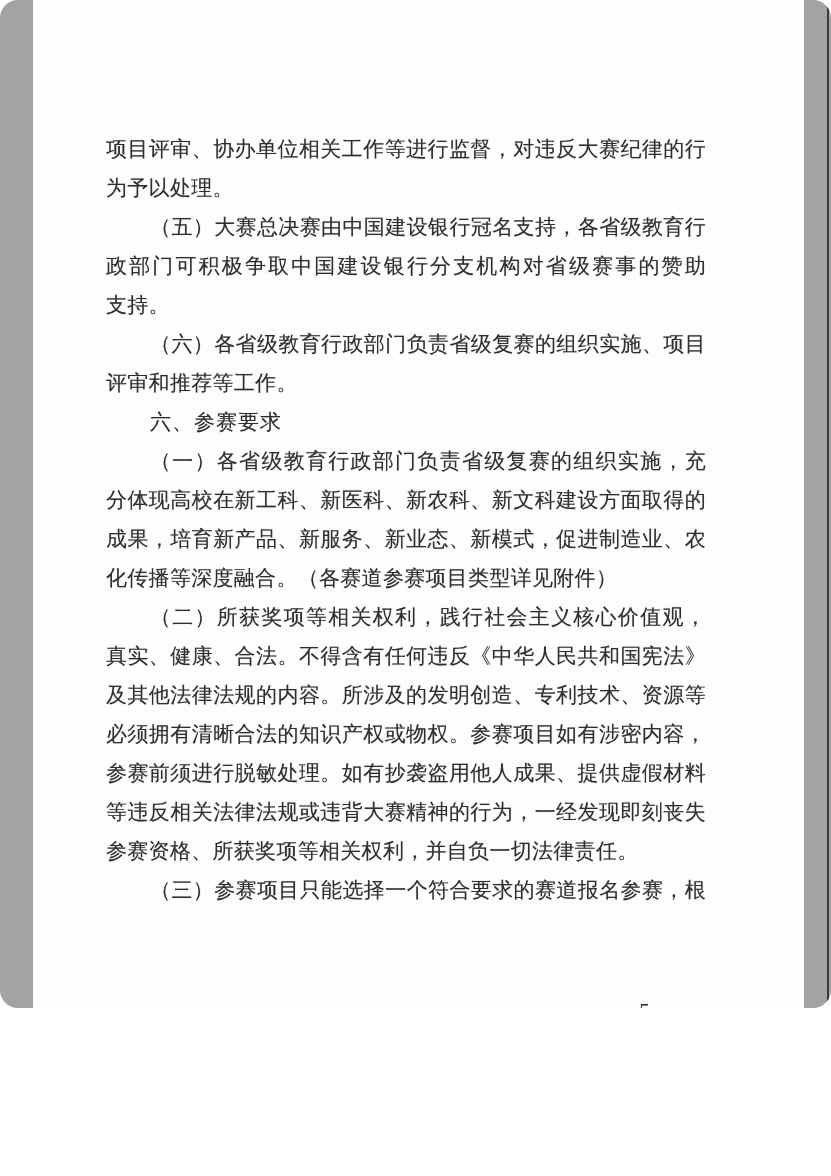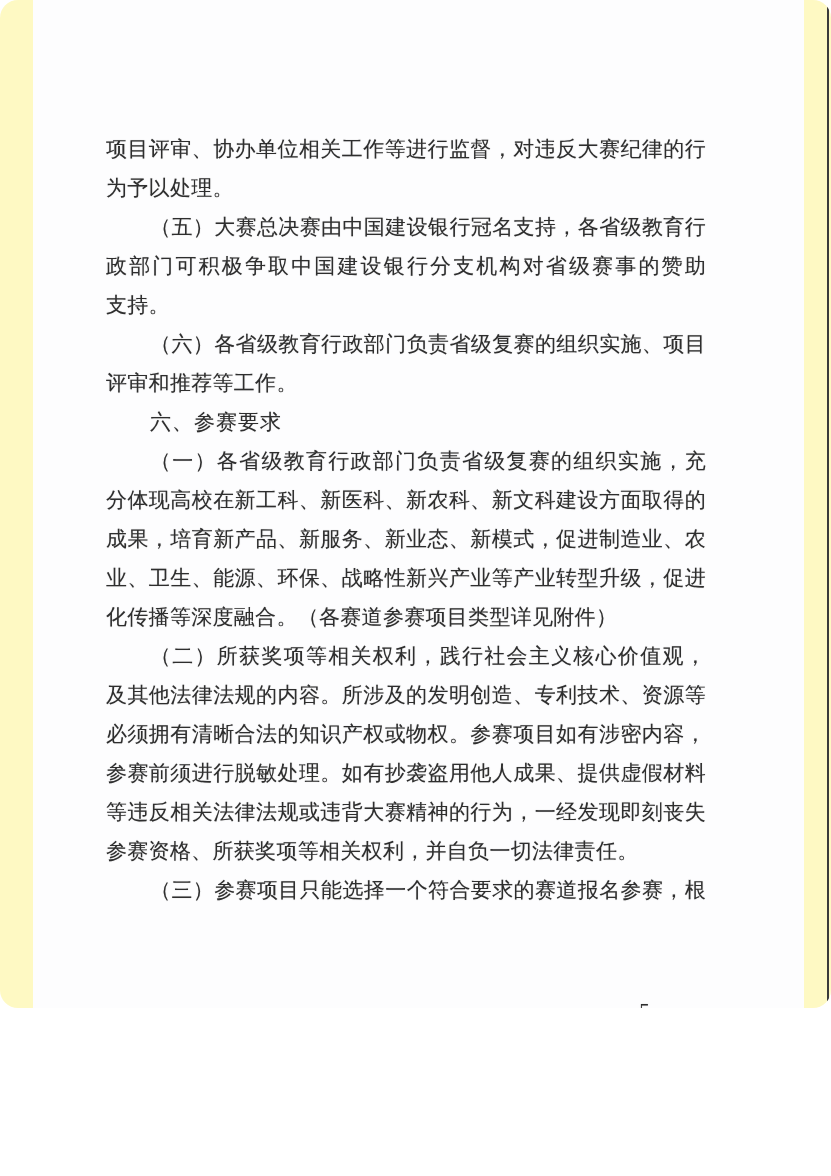--- a/index.html
+++ b/index.html
@@ -5,21 +5,21 @@
   html, body { margin: 0; padding: 0; }
   body {
     width: 831px; height: 1176px;
     background: #ffffff;
     font-family: "Liberation Serif", "DejaVu Serif", serif;
   }
   .canvas {
     position: relative;
     width: 831px; height: 1008px;
     overflow: hidden;
-    background: #fef9c3;
+    background: #a3a3a3;
     border-radius: 18px;
   }
   .paper {
     position: absolute;
     left: 33px; top: 0;
     width: 771px; height: 1116px;
     background: var(--paper-color, #fdfdfe);
   }
   .edge-line {
     position: absolute;
@@ -70,23 +70,23 @@
       <div class="line">为予以处理。</div>
       <div class="line fill indent">（五）大赛总决赛由中国建设银行冠名支持，各省级教育行</div>
       <div class="line fill">政部门可积极争取中国建设银行分支机构对省级赛事的赞助</div>
       <div class="line">支持。</div>
       <div class="line fill indent">（六）各省级教育行政部门负责省级复赛的组织实施、项目</div>
       <div class="line">评审和推荐等工作。</div>
       <div class="line indent bold">六、参赛要求</div>
       <div class="line fill indent">（一）各省级教育行政部门负责省级复赛的组织实施，充</div>
       <div class="line fill">分体现高校在新工科、新医科、新农科、新文科建设方面取得的</div>
       <div class="line fill">成果，培育新产品、新服务、新业态、新模式，促进制造业、农</div>
-      <div class="line fill">业、卫生、能源、环保、战略性新兴产业等产业转型升级，促进</div>
       <div class="line">化传播等深度融合。（各赛道参赛项目类型详见附件）</div>
       <div class="line fill indent">（二）所获奖项等相关权利，践行社会主义核心价值观，</div>
+      <div class="line fill">真实、健康、合法。不得含有任何违反《中华人民共和国宪法》</div>
       <div class="line fill">及其他法律法规的内容。所涉及的发明创造、专利技术、资源等</div>
       <div class="line fill">必须拥有清晰合法的知识产权或物权。参赛项目如有涉密内容，</div>
       <div class="line fill">参赛前须进行脱敏处理。如有抄袭盗用他人成果、提供虚假材料</div>
       <div class="line fill">等违反相关法律法规或违背大赛精神的行为，一经发现即刻丧失</div>
       <div class="line">参赛资格、所获奖项等相关权利，并自负一切法律责任。</div>
       <div class="line fill indent">（三）参赛项目只能选择一个符合要求的赛道报名参赛，根</div>
     </div>
   <div class="pagenum">— 5 —</div>
 </div>
 

